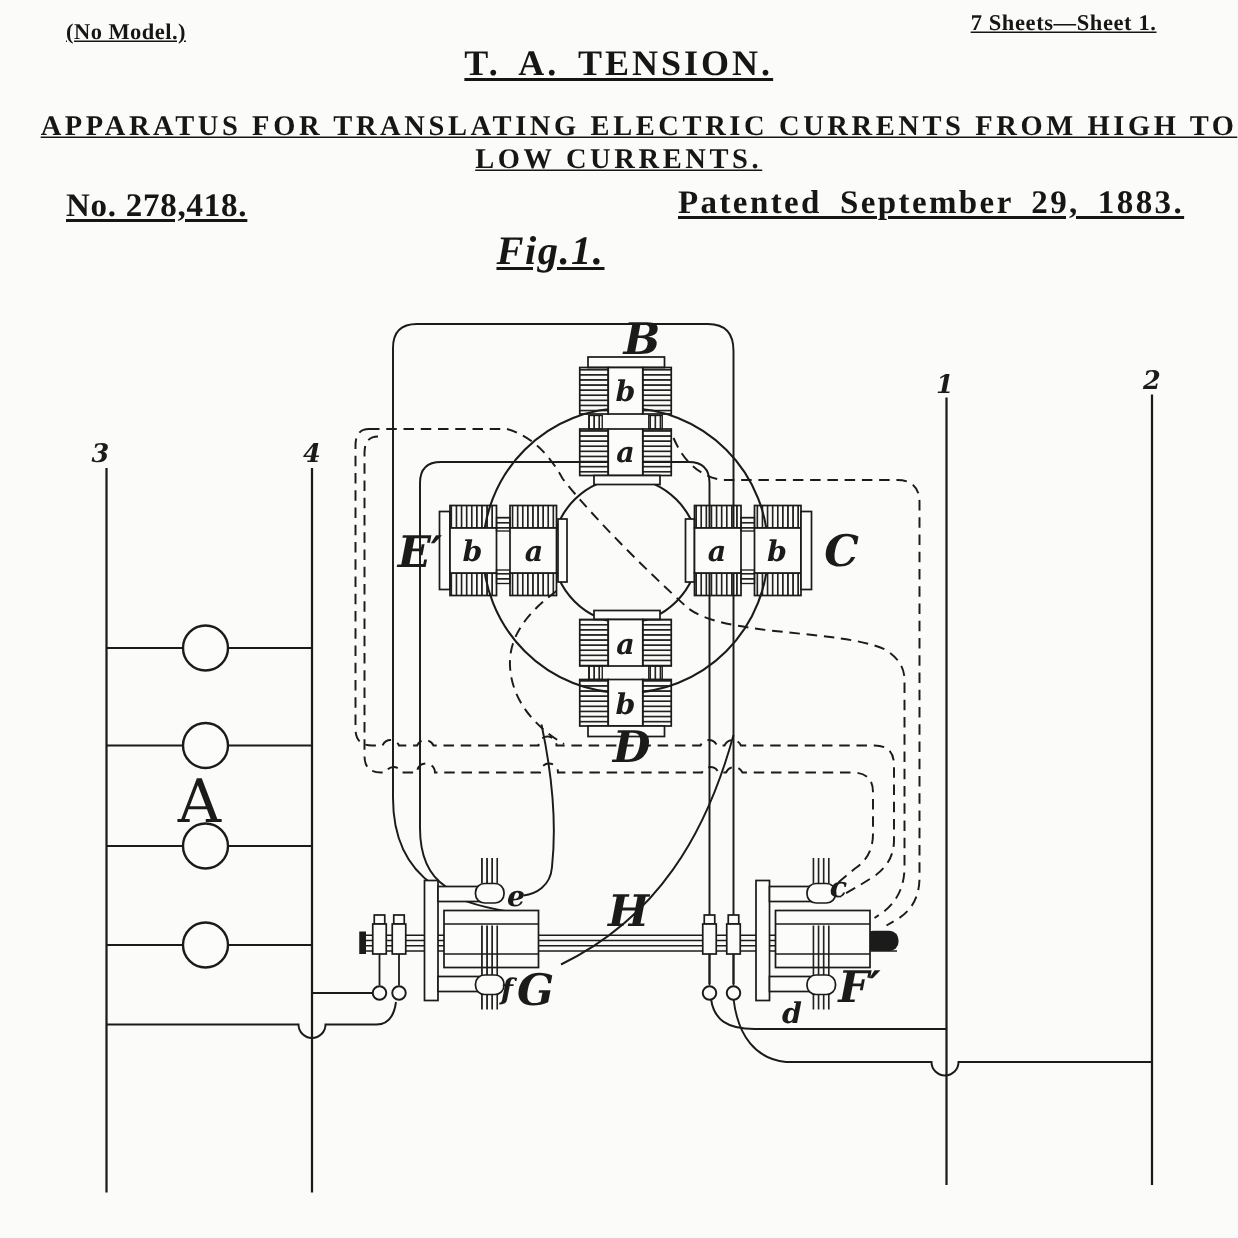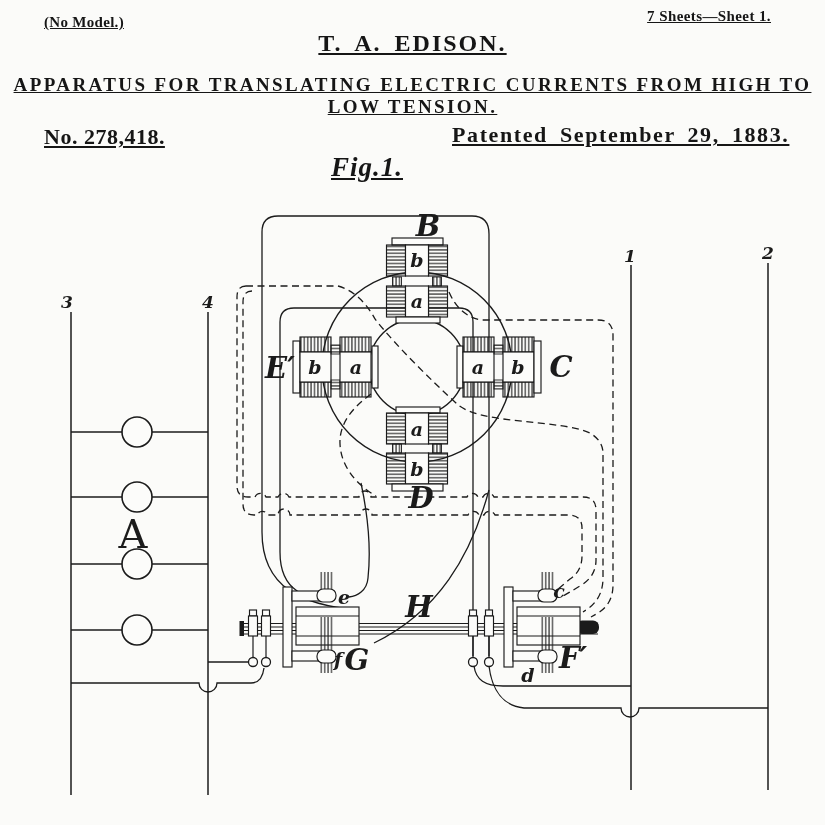--- a/index.html
+++ b/index.html
@@ -6,39 +6,39 @@
   body{
     width:825px;height:825px;position:relative;overflow:hidden;
     background:#fbfbf9;
     font-family:"Liberation Serif",serif;
     color:#161616;
   }
   .hdr{position:absolute;white-space:nowrap;text-decoration:underline;}
   .no-model{left:44px;top:14px;font-size:15px;font-weight:600;letter-spacing:.3px;}
   .sheets{right:54px;top:8px;font-size:15px;font-weight:600;letter-spacing:.4px;}
   .inventor{left:0;right:0;text-align:center;top:30px;font-size:24px;font-weight:700;letter-spacing:2px;word-spacing:5px;}
-  .title1{left:0;right:0;text-align:center;top:74px;font-size:19px;font-weight:700;letter-spacing:2.4px;}
+  .title1{left:0;right:0;text-align:right;top:74px;font-size:19px;font-weight:700;letter-spacing:2.4px;}
   .title2{left:0;right:0;text-align:center;top:96px;font-size:19px;font-weight:700;letter-spacing:2.4px;}
   .patno{left:44px;top:124px;font-size:22px;font-weight:700;letter-spacing:.5px;}
   .patdate{left:452px;top:122px;font-size:22px;font-weight:700;letter-spacing:1.6px;word-spacing:5px;}
   .figlab{left:292px;top:152px;width:150px;text-align:center;font-style:italic;font-size:27px;font-weight:600;letter-spacing:1px;}
   svg#fig{position:absolute;left:0;top:0;}
   .lab-big{font:italic 700 29px "DejaVu Serif",serif;fill:#1b1b1b;}
   .lab-small{font:italic 700 19px "DejaVu Serif",serif;fill:#1b1b1b;}
   .lab-num{font:italic 700 17px "DejaVu Serif",serif;fill:#1b1b1b;}
   .lab-serif{font:400 40px "DejaVu Serif",serif;fill:#1b1b1b;}
 </style>
 </head>
 <body>
 
 <div class="hdr no-model">(No Model.)</div>
 <div class="hdr sheets">7 Sheets—Sheet 1.</div>
-<div class="hdr inventor">T. A. EDISON.</div>
+<div class="hdr inventor">T. A. TENSION.</div>
 <div class="hdr title1">APPARATUS FOR TRANSLATING ELECTRIC CURRENTS FROM HIGH TO</div>
-<div class="hdr title2">LOW TENSION.</div>
+<div class="hdr title2">LOW CURRENTS.</div>
 <div class="hdr patno">No. 278,418.</div>
 <div class="hdr patdate">Patented September 29, 1883.</div>
 <div class="hdr figlab">Fig.1.</div>
 
 <svg id="fig" width="825" height="825" viewBox="0 0 825 825">
   <defs>
     <pattern id="hH" width="4" height="3.4" patternUnits="userSpaceOnUse">
       <path d="M0,1.7 H4" stroke="#1b1b1b" stroke-width="1.1"></path>
     </pattern>
     <pattern id="hV" width="3.4" height="4" patternUnits="userSpaceOnUse">

